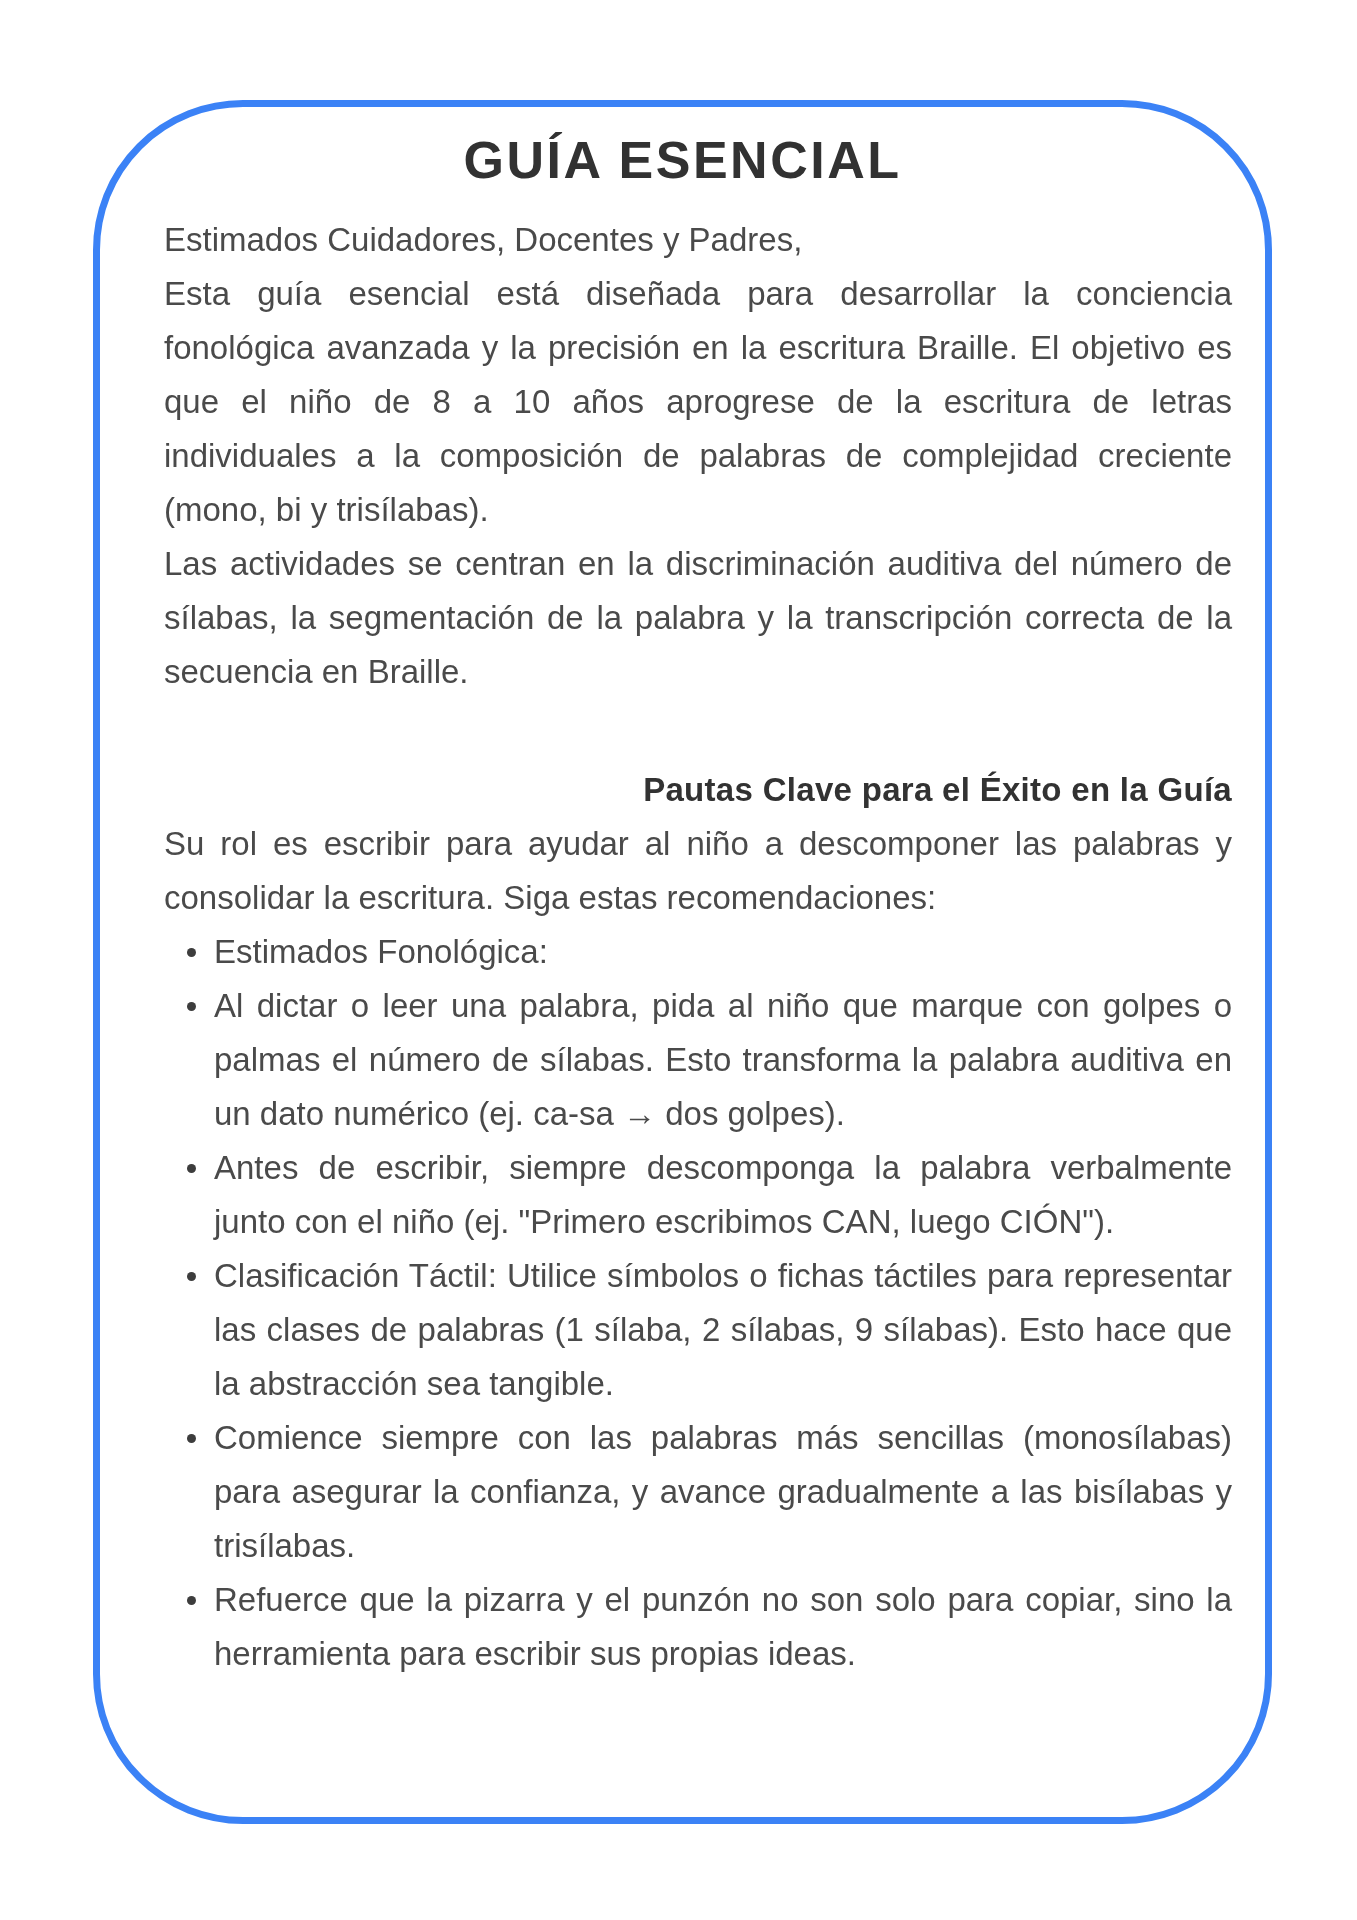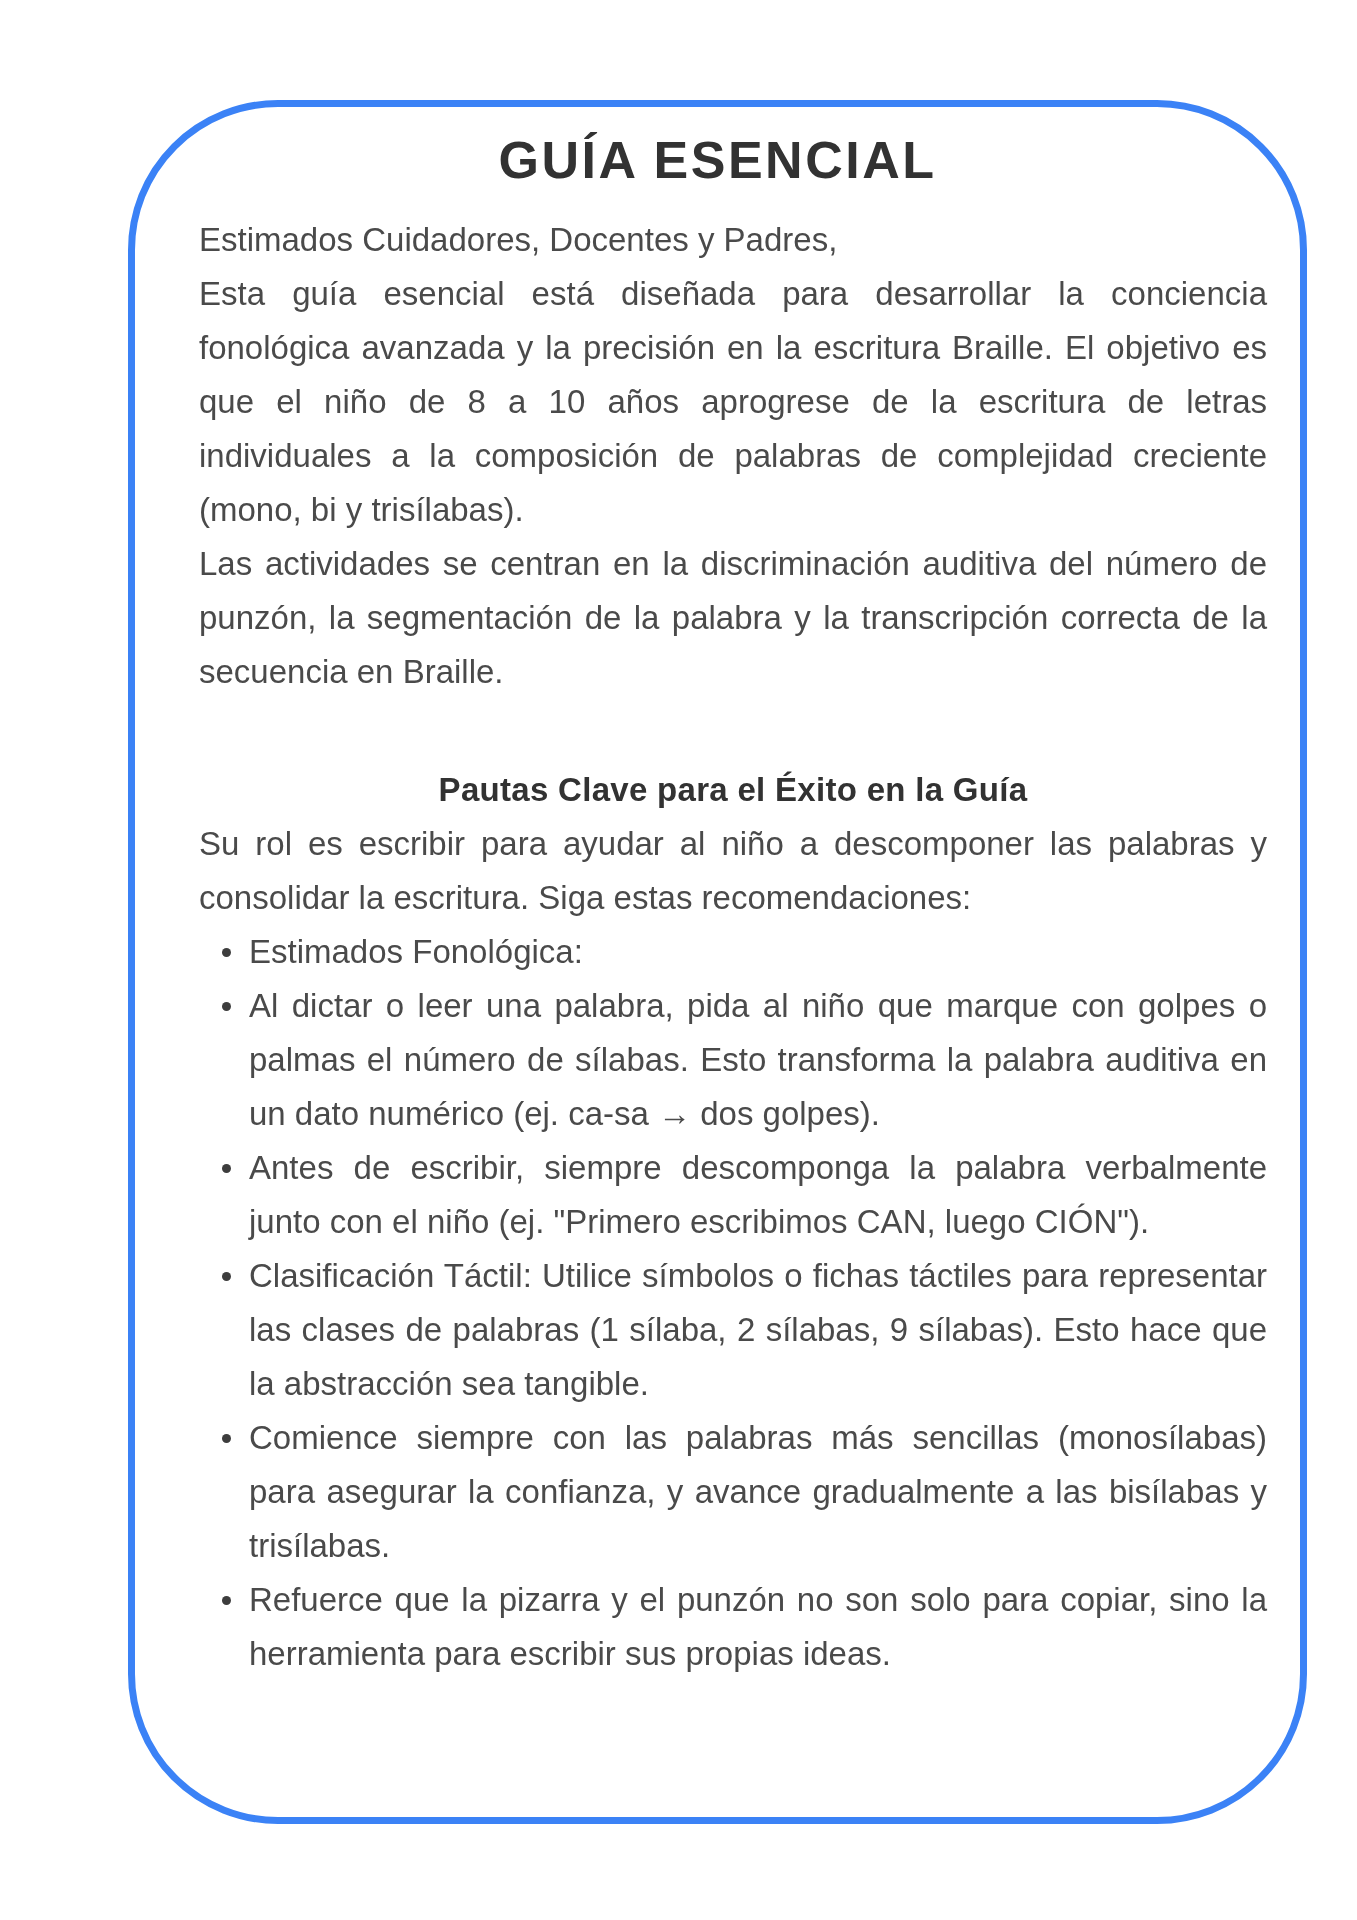--- a/index.html
+++ b/index.html
@@ -20,21 +20,20 @@
   }
   .card {
     position: absolute;
     left: 93px;
     top: 100px;
     width: 1179px;
     height: 1724px;
     border: 7px solid var(--accent);
     border-radius: 150px;
     background: var(--background);
-    margin-left: 35px;
   }
   .title {
     position: absolute;
     left: 0;
     right: 0;
     top: 24px;
     margin: 0;
     text-align: center;
     font-size: 52px;
     line-height: 58px;
@@ -54,21 +53,21 @@
   }
   .body-text p { margin: 0; }
   .para, .greeting { text-align: justify; }
   .section-heading {
     margin: 64px 0 0 0;
     font-size: 33px;
     line-height: 54px;
     font-weight: 700;
     letter-spacing: 0.3px;
     color: var(--heading);
-    text-align: center;
+    text-align: right;
   }
   .bullets {
     list-style: none;
     margin: 0;
     padding: 0 0 0 50px;
   }
   .bullet {
     position: relative;
     text-align: justify;
   }
@@ -89,21 +88,21 @@
 <div class="card">
   <h1 class="title">GUÍA ESENCIAL</h1>
 
   <div class="body-text">
     <p class="greeting">Estimados Cuidadores, Docentes y Padres,</p>
 
     <div>
 
         <p class="para">Esta guía esencial está diseñada para desarrollar la conciencia fonológica avanzada y la precisión en la escritura Braille. El objetivo es que el niño de 8 a 10 años aprogrese de la escritura de letras individuales a la composición de palabras de complejidad creciente (mono, bi y trisílabas).</p>
 
-        <p class="para">Las actividades se centran en la discriminación auditiva del número de punzón, la segmentación de la palabra y la transcripción correcta de la secuencia en Braille.</p>
+        <p class="para">Las actividades se centran en la discriminación auditiva del número de sílabas, la segmentación de la palabra y la transcripción correcta de la secuencia en Braille.</p>
       </div>
 
     <h2 class="section-heading">Pautas Clave para el Éxito en la Guía</h2>
 
     <p class="para">Su rol es escribir para ayudar al niño a descomponer las palabras y consolidar la escritura. Siga estas recomendaciones:</p>
 
     <ul class="bullets">
 
         <li class="bullet">Estimados Fonológica:</li>
 

